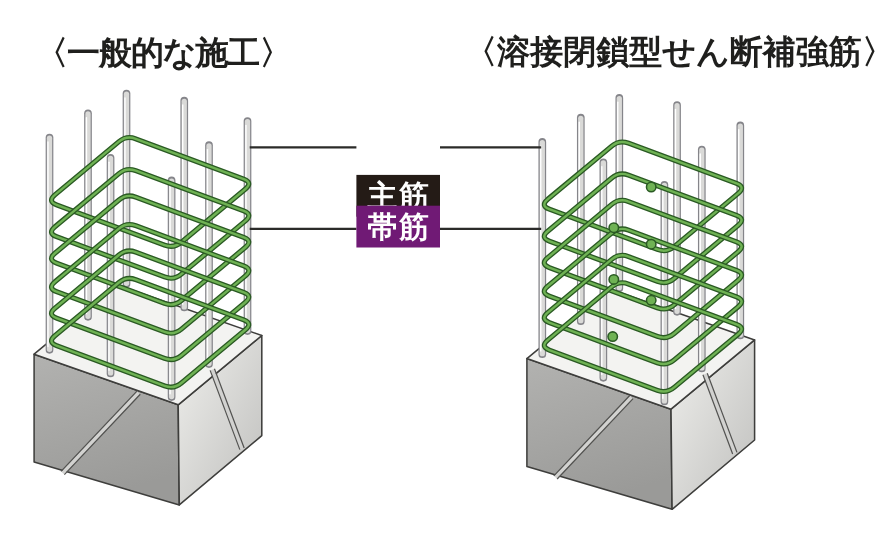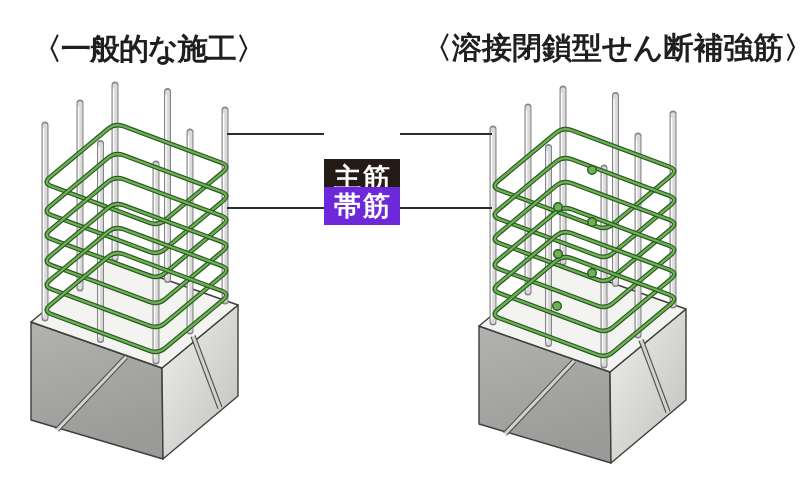--- a/index.html
+++ b/index.html
@@ -144,17 +144,17 @@
     </svg>
 
   <div class="title" style="left:32px;top:32px;">〈一般的な施工〉</div>
 
   <div class="title right" style="left:422px;top:31px;">〈溶接閉鎖型せん断補強筋〉</div>
 
   <div class="callout-box" id="box-main" style="left: 324px; top: 115px; background: rgb(36, 27, 22); color: rgb(255, 255, 255); margin-top: 44px;">
     <span>主筋</span>
   </div>
 
-  <div class="callout-box" id="box-hoop" style="left: 324px; top: 187px; background: #6d28d9; color: rgb(255, 255, 255);">
+  <div class="callout-box" id="box-hoop" style="left: 324px; top: 187px; background: #701a75; color: rgb(255, 255, 255);">
     <span>帯筋</span>
   </div>
 
 </div>
 
 </body></html>

